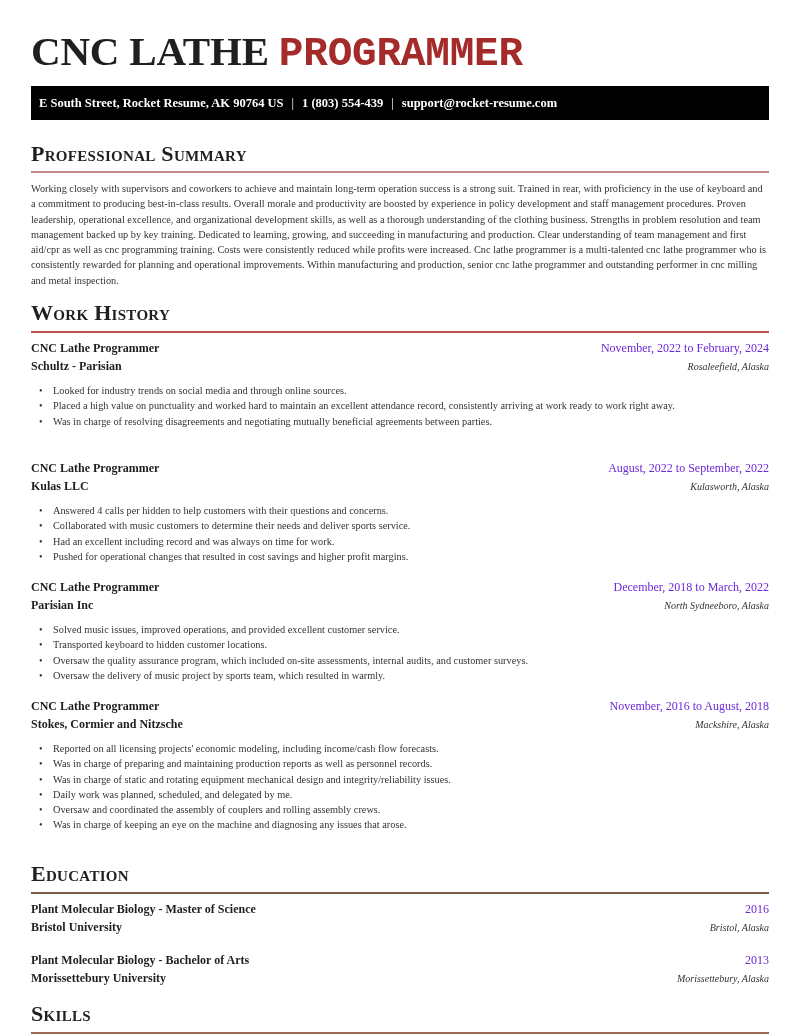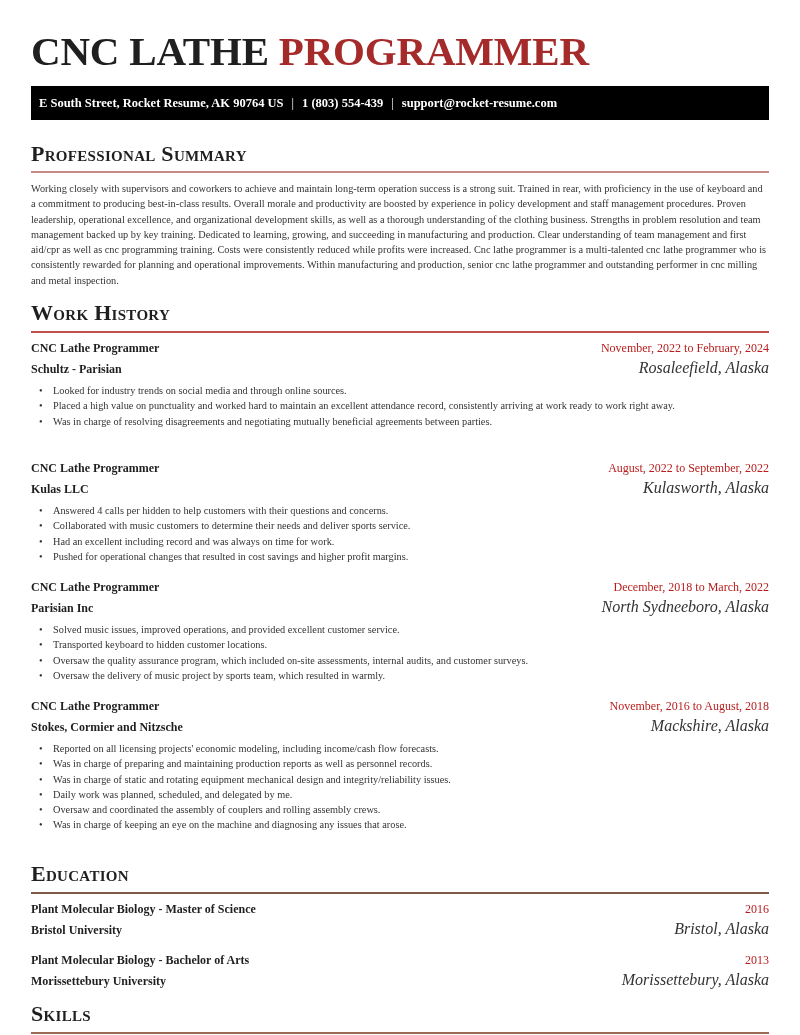--- a/index.html
+++ b/index.html
@@ -5,21 +5,21 @@
     * { margin: 0; padding: 0; box-sizing: border-box; }
     html, body { width: 800px; height: 1035px; overflow: hidden; background: #ffffff; }
     body { font-family: "Liberation Serif", "DejaVu Serif", serif; color: #222222; position: relative; }
     .page { position: absolute; left: 31px; top: 0; width: 738px; }
 
     .title {
       position: absolute; left: 0; top: 28px;
       font-size: 41px; font-weight: bold; line-height: 46px; letter-spacing: -0.2px;
       white-space: nowrap; color: #1f1f1f;
     }
-    .title .accent { color: #a52a2a; }
+    .title .accent { color: #a52a2a; font-family: Liberation Mono, monospace; }
 
     .contact-bar {
       position: absolute; left: 0; top: 86px; width: 738px; height: 34px;
       background: #000000; color: #ffffff; font-weight: bold; font-size: 12.5px;
       display: flex; align-items: center; padding-left: 8px; white-space: nowrap;
     }
     .contact-bar .sep { margin: 0 8px; font-weight: normal; }
     .contact-bar a { color: #ffffff; text-decoration: none; }
 
     .section-heading {
@@ -30,22 +30,22 @@
     .rule { position: absolute; left: 0; width: 738px; height: 2px; }
 
     .summary {
       position: absolute; left: 0; top: 181px; width: 738px;
       font-size: 10.3px; line-height: 15.3px; color: #333333; text-align: left;
     }
 
     .entry { position: absolute; left: 0; width: 738px; }
     .entry-row { display: flex; justify-content: space-between; align-items: baseline; height: 18px; }
     .entry-title { font-weight: bold; font-size: 12px; color: #1f1f1f; }
-    .entry-date { font-size: 12px; color: #b91c1c; }
-    .entry-loc { font-size: 16px; font-style: italic; color: #333333; }
+    .entry-date { font-size: 12px; color: #6d28d9; }
+    .entry-loc { font-size: 10px; font-style: italic; color: #333333; }
     .bullets { list-style: none; margin-top: 6px; padding-left: 8px; }
     .bullets li { font-size: 10.3px; line-height: 15.3px; color: #333333; position: relative; padding-left: 14px; white-space: nowrap; }
     .bullets li::before { content: "\2022"; position: absolute; left: 0; top: 0; color: #333333; }
   </style>
 </head>
 <body>
 
 <div class="page">
 
   <h1 class="title">

